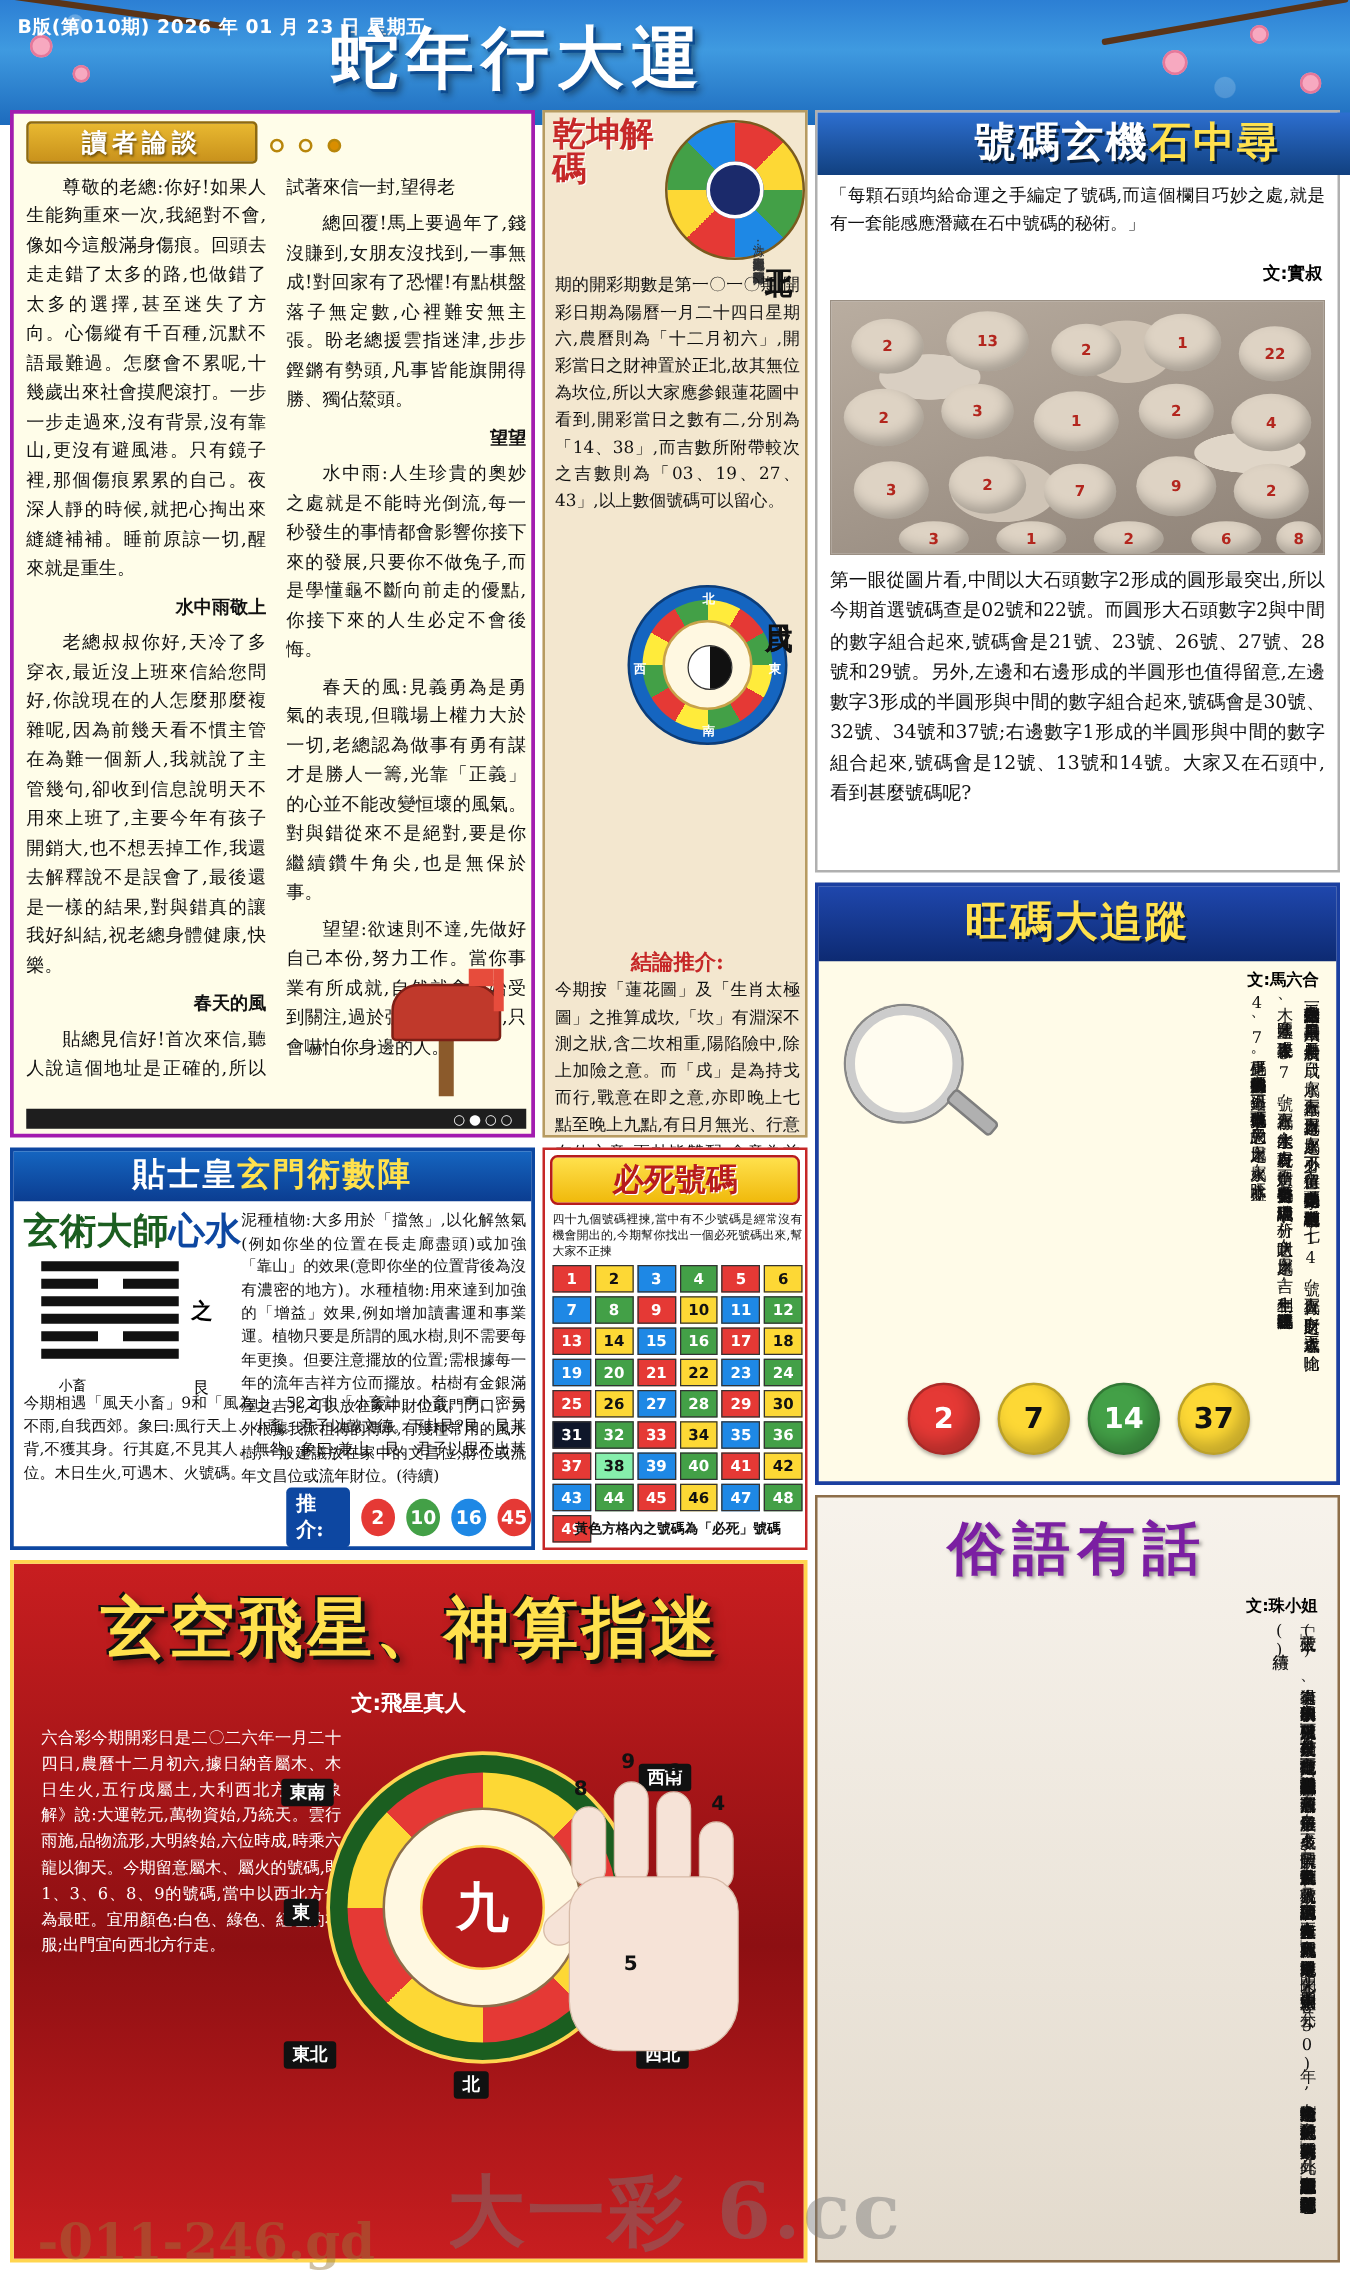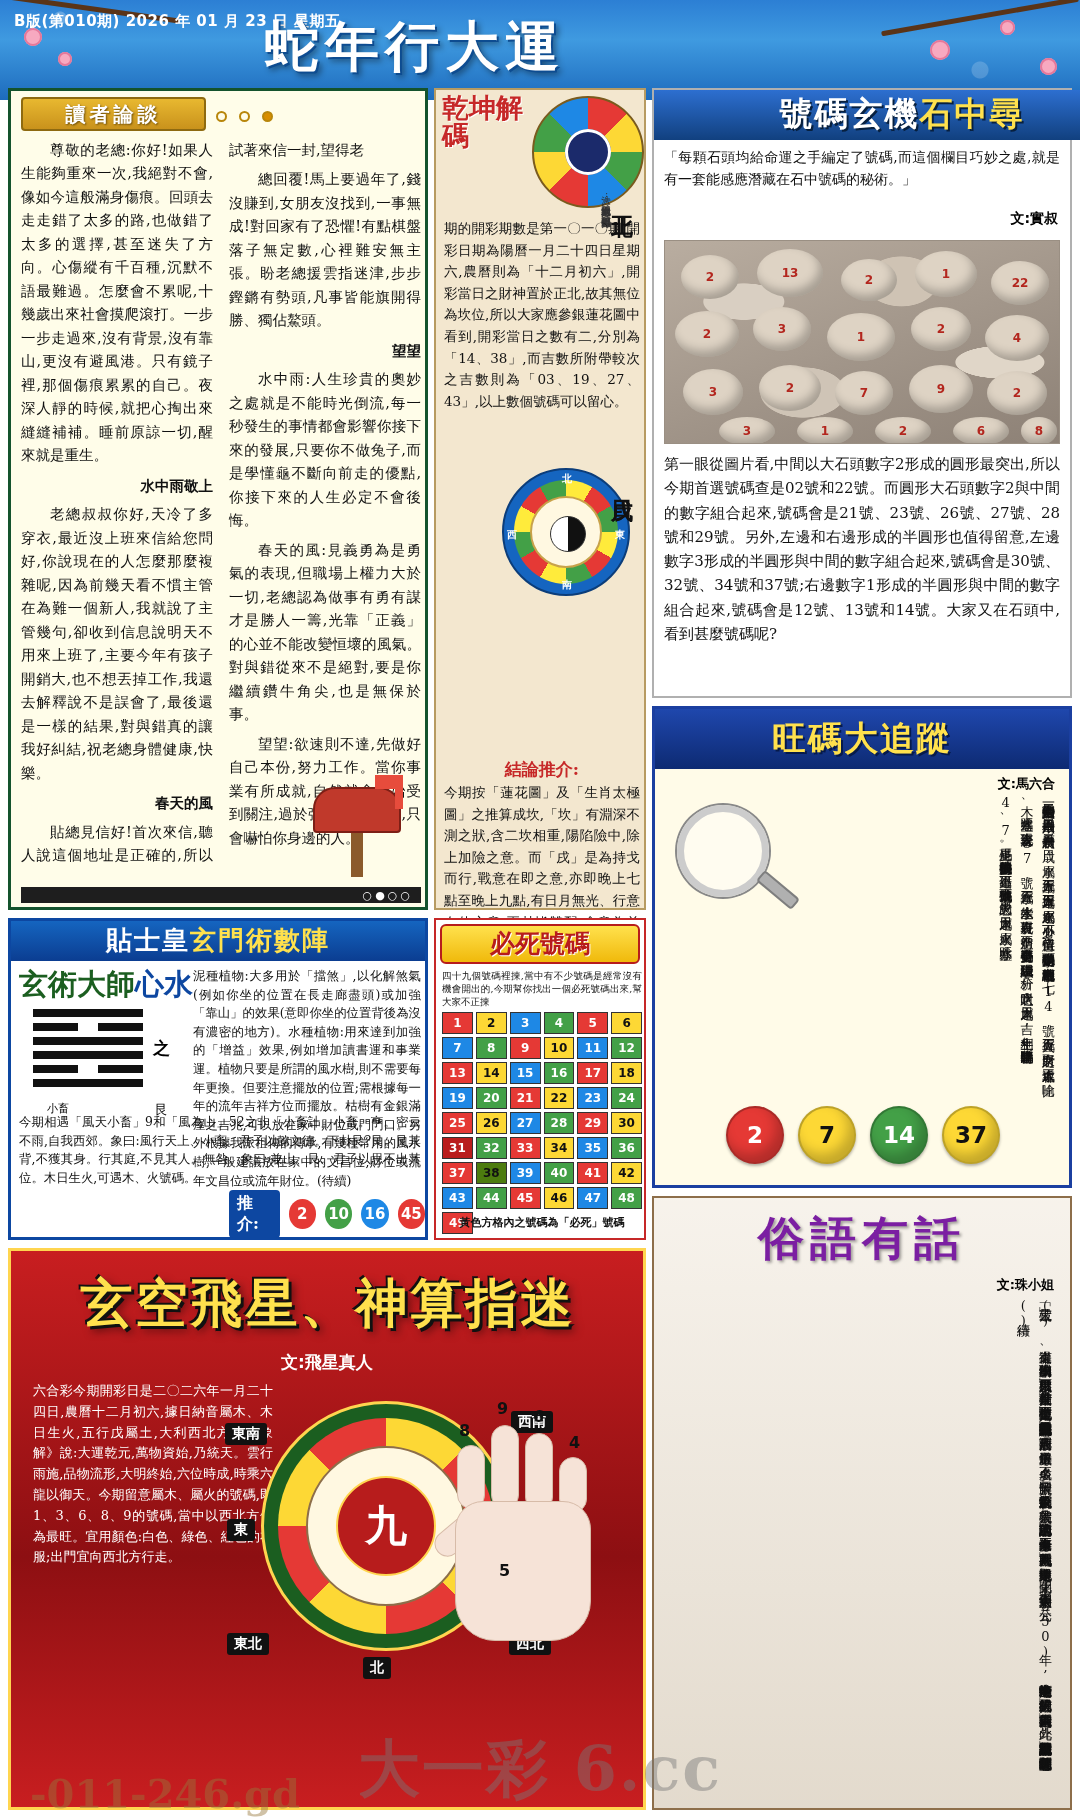--- a/index.html
+++ b/index.html
@@ -36,21 +36,21 @@
     position:absolute; left:265px; top:6px; width:290px; height:80px;
     color:#fff; font-size:54px; font-weight:bold; letter-spacing:6px;
     text-shadow:2px 2px 0 #0d4c91, 4px 4px 6px rgba(0,0,0,.45);
     font-family:"DejaVu Serif", serif;
     line-height:80px; text-align:right; white-space:nowrap;
   }
 
   
   .letters-panel{
     position:absolute; left:8px; top:88px; width:420px; height:822px;
-    background:#fffde9; border:3px solid #14532d;
+    background:#fffde9; border:3px solid #a21caf;
   }
   .letters-head{
     position:absolute; left:10px; top:6px; width:185px; height:34px;
     background:linear-gradient(180deg,#e8b830,#c9921c);
     border:2px solid #8e6a10; border-radius:4px;
     color:#fff; font-weight:bold; font-size:20px; letter-spacing:4px;
     text-align:center; line-height:30px; font-family:"DejaVu Serif", serif;
     text-shadow:1px 1px 2px #6b4c07;
   }
   .head-dots{ position:absolute; left:205px; top:16px; }
@@ -493,28 +493,28 @@
         <div class="dcell" style="background: rgb(229, 57, 53); color: rgb(255, 255, 255);">21</div>
         <div class="dcell" style="background: rgb(253, 216, 53); color: rgb(17, 17, 17);">22</div>
         <div class="dcell" style="background: rgb(30, 136, 229); color: rgb(255, 255, 255);">23</div>
         <div class="dcell" style="background: rgb(67, 160, 71); color: rgb(255, 255, 255);">24</div>
         <div class="dcell" style="background: rgb(229, 57, 53); color: rgb(255, 255, 255);">25</div>
         <div class="dcell" style="background: rgb(253, 216, 53); color: rgb(17, 17, 17);">26</div>
         <div class="dcell" style="background: rgb(30, 136, 229); color: rgb(255, 255, 255);">27</div>
         <div class="dcell" style="background: rgb(67, 160, 71); color: rgb(255, 255, 255);">28</div>
         <div class="dcell" style="background: rgb(229, 57, 53); color: rgb(255, 255, 255);">29</div>
         <div class="dcell" style="background: rgb(253, 216, 53); color: rgb(17, 17, 17);">30</div>
-        <div class="dcell" style="background: #b91c1c; color: rgb(255, 255, 255);">31</div>
+        <div class="dcell" style="background: #0f172a; color: rgb(255, 255, 255);">31</div>
         <div class="dcell" style="background: rgb(67, 160, 71); color: rgb(255, 255, 255);">32</div>
         <div class="dcell" style="background: rgb(229, 57, 53); color: rgb(255, 255, 255);">33</div>
         <div class="dcell" style="background: rgb(253, 216, 53); color: rgb(17, 17, 17);">34</div>
         <div class="dcell" style="background: rgb(30, 136, 229); color: rgb(255, 255, 255);">35</div>
         <div class="dcell" style="background: rgb(67, 160, 71); color: rgb(255, 255, 255);">36</div>
         <div class="dcell" style="background: rgb(229, 57, 53); color: rgb(255, 255, 255);">37</div>
-        <div class="dcell" style="background: #4d7c0f; color: rgb(17, 17, 17); text-align: right;">38</div>
+        <div class="dcell" style="background: #86efac; color: rgb(17, 17, 17); text-align: right;">38</div>
         <div class="dcell" style="background: rgb(30, 136, 229); color: rgb(255, 255, 255);">39</div>
         <div class="dcell" style="background: rgb(67, 160, 71); color: rgb(255, 255, 255);">40</div>
         <div class="dcell" style="background: rgb(229, 57, 53); color: rgb(255, 255, 255);">41</div>
         <div class="dcell" style="background: rgb(253, 216, 53); color: rgb(17, 17, 17);">42</div>
         <div class="dcell" style="background: rgb(30, 136, 229); color: rgb(255, 255, 255);">43</div>
         <div class="dcell" style="background: rgb(67, 160, 71); color: rgb(255, 255, 255);">44</div>
         <div class="dcell" style="background: rgb(229, 57, 53); color: rgb(255, 255, 255);">45</div>
         <div class="dcell" style="background: rgb(253, 216, 53); color: rgb(17, 17, 17);">46</div>
         <div class="dcell" style="background: rgb(30, 136, 229); color: rgb(255, 255, 255);">47</div>
         <div class="dcell" style="background: rgb(67, 160, 71); color: rgb(255, 255, 255);">48</div>

